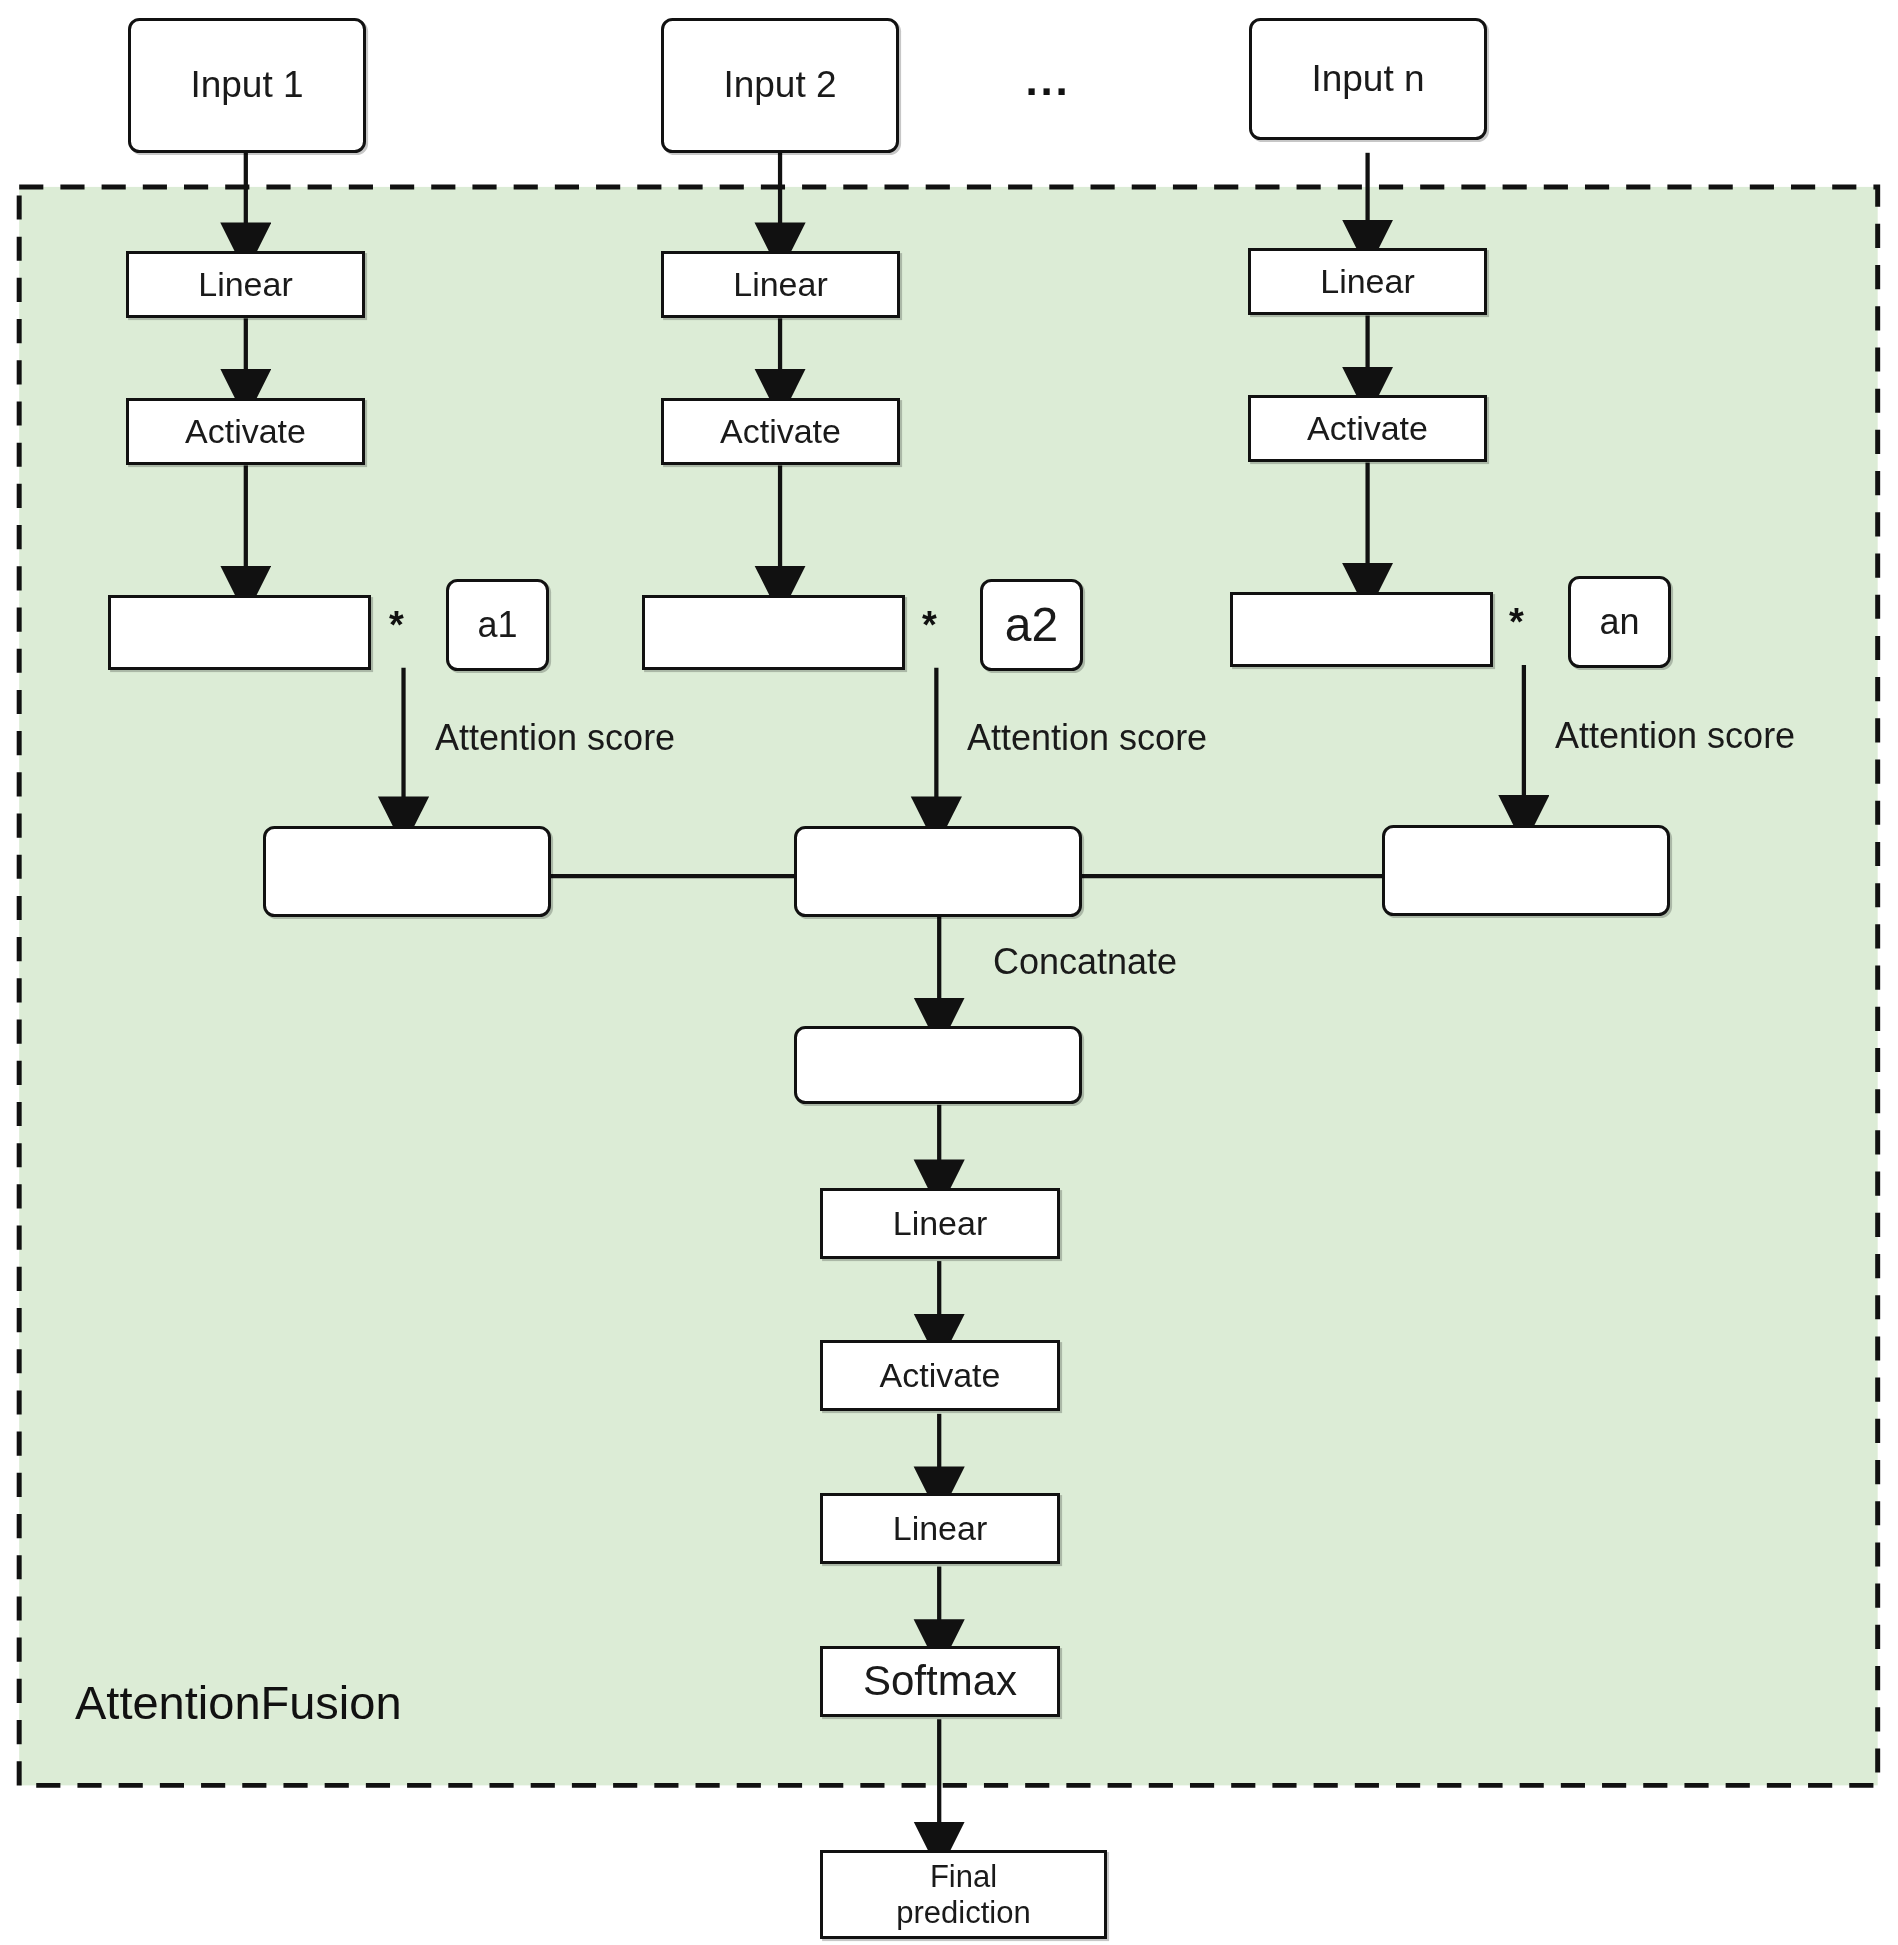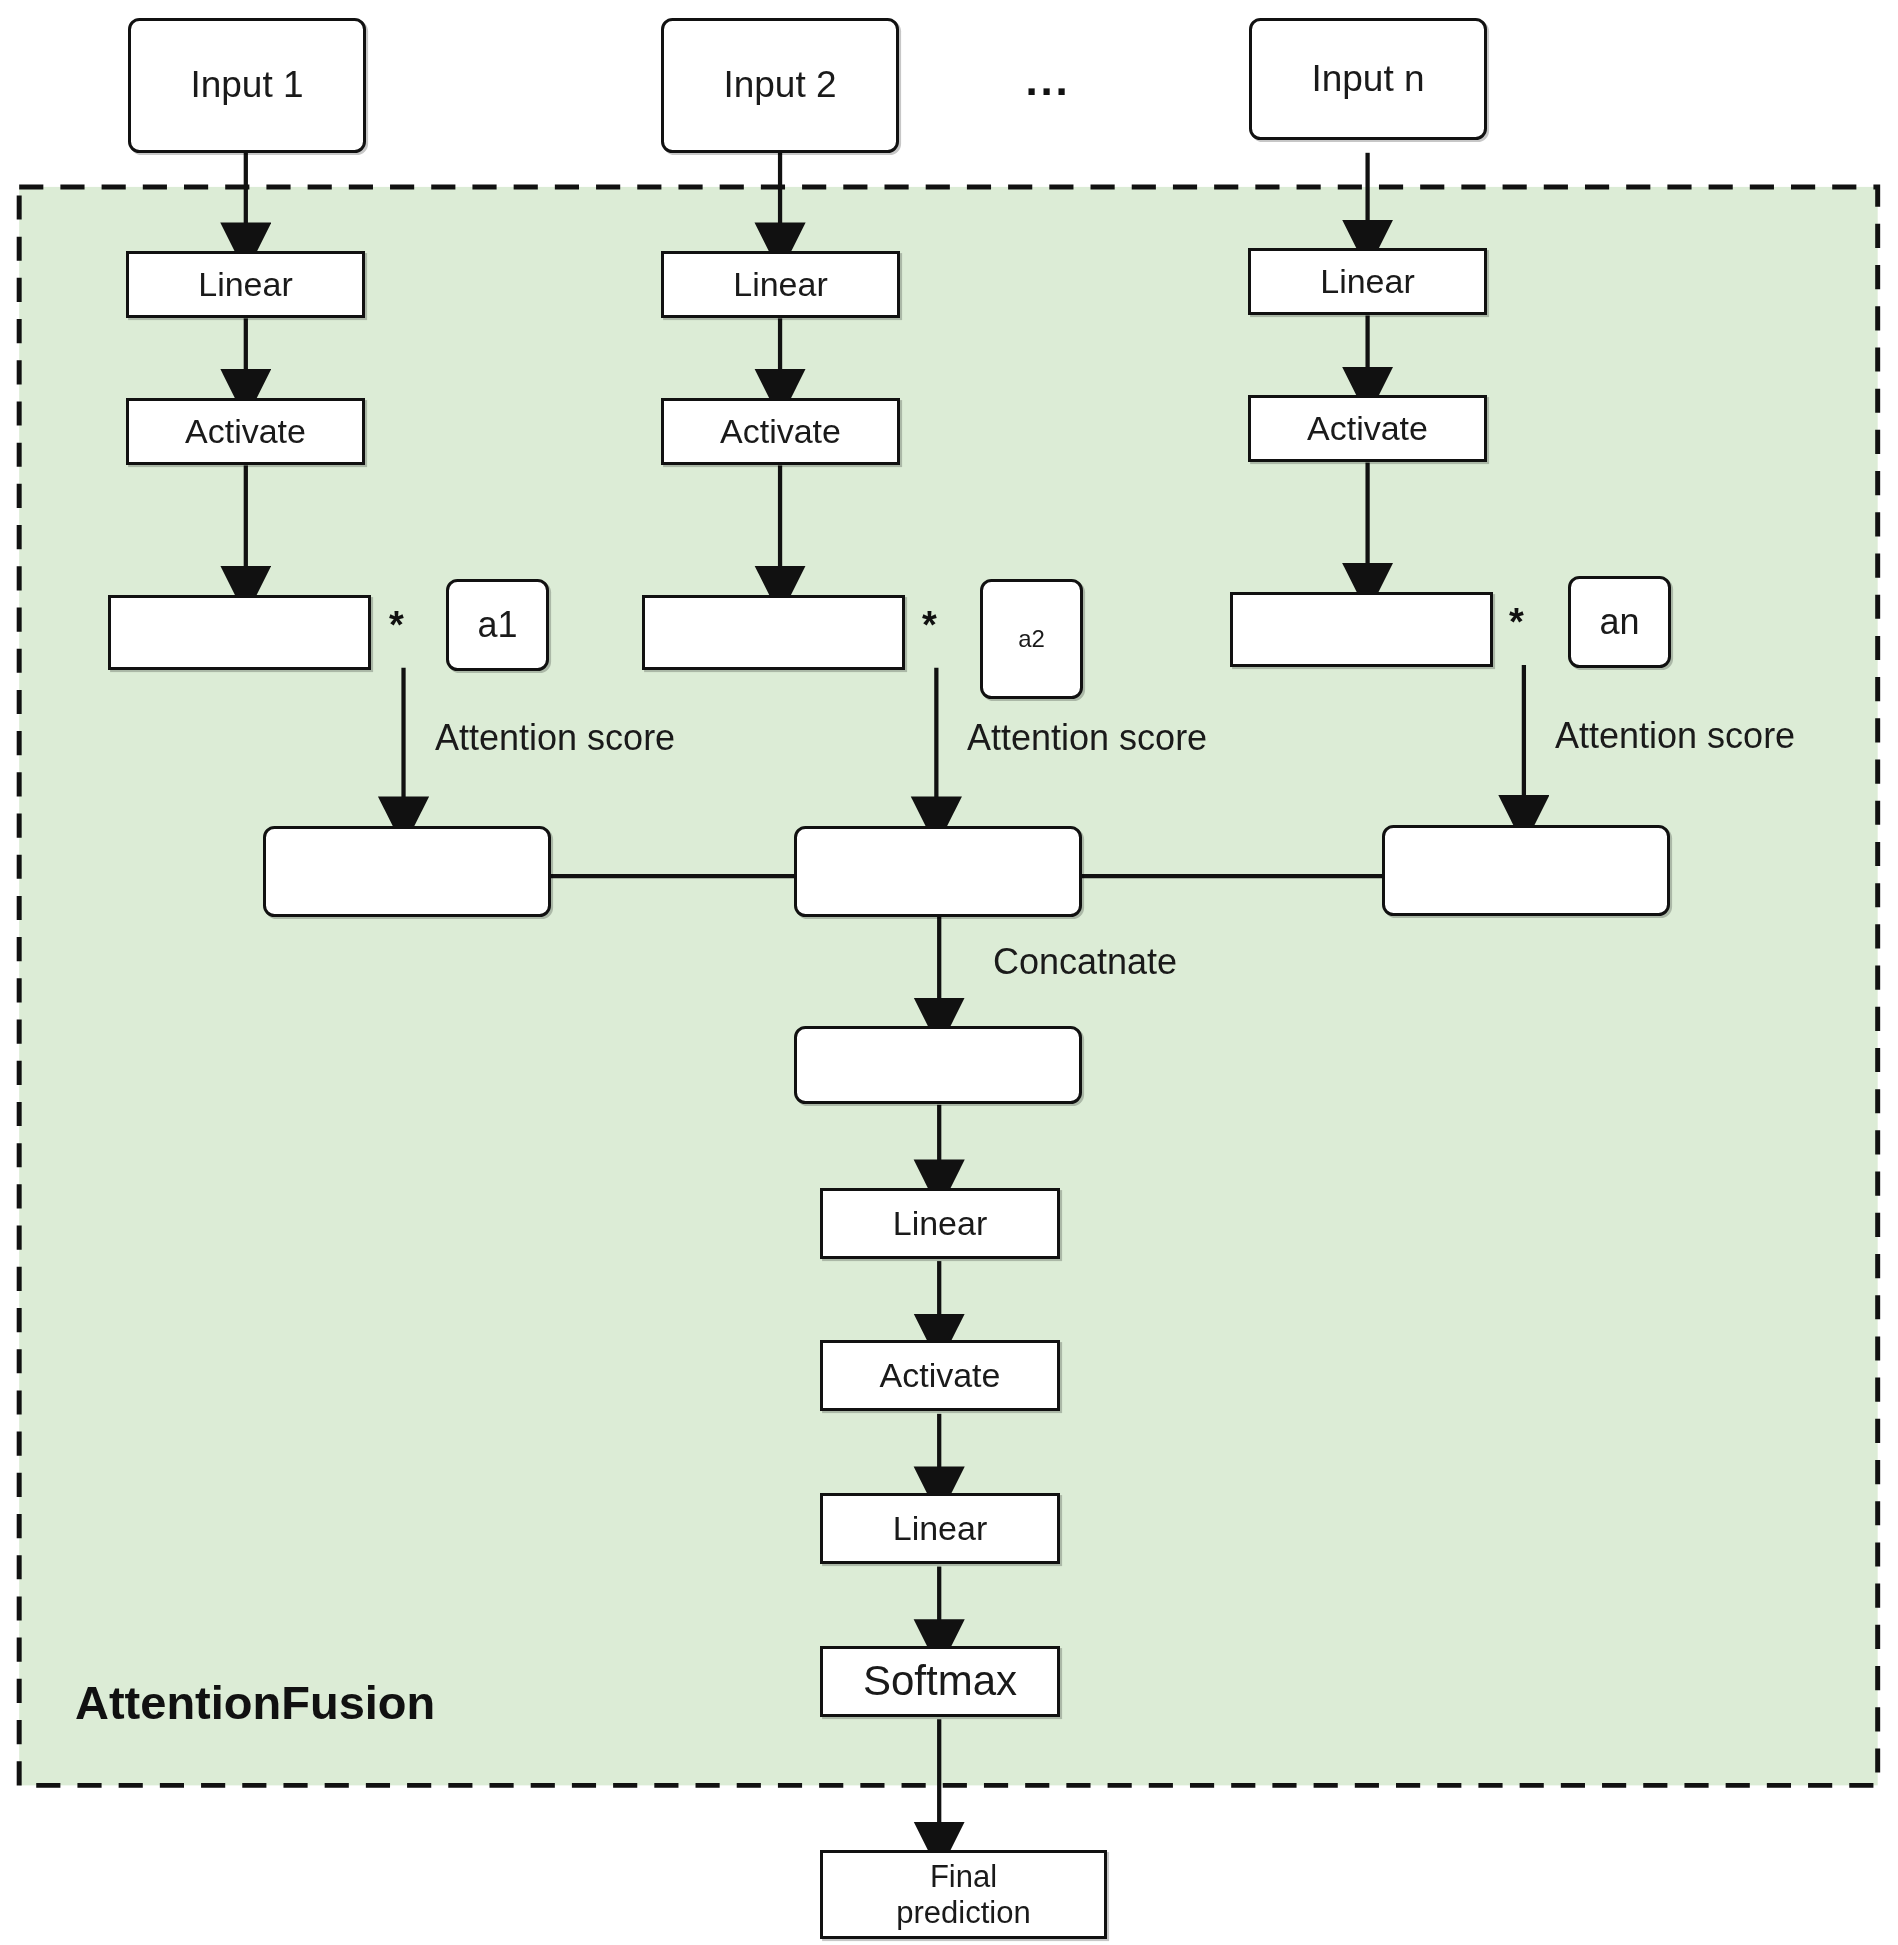--- a/index.html
+++ b/index.html
@@ -97,21 +97,21 @@
   <div class="node" style="left:661px;top:251px;width:239px;height:67px;font-size:34px;">
     <span>Linear</span>
   </div>
   <div class="node" style="left:661px;top:398px;width:239px;height:67px;font-size:34px;">
     <span>Activate</span>
   </div>
   <div class="node" style="left:642px;top:595px;width:263px;height:75px;font-size:31px;">
     <span></span>
   </div>
   <div class="star" style="left:922px;top:604px;font-size:38px;">*</div>
-  <div class="node rounded" style="left:980px;top:579px;width:103px;height:120px;font-size:24px;">
+  <div class="node rounded" style="left:980px;top:579px;width:103px;height:92px;font-size:48px;">
     <span>a2</span>
   </div>
   <div class="lbl" style="left:967px;top:717px;font-size:36px;">Attention score</div>
   <div class="node rounded" style="left:794px;top:826px;width:288px;height:91px;font-size:31px;">
     <span></span>
   </div>
 
   <div class="node" style="left:1248px;top:248px;width:239px;height:67px;font-size:34px;">
     <span>Linear</span>
   </div>
@@ -150,16 +150,16 @@
 
   <div class="node" style="left:820px;top:1646px;width:240px;height:71px;font-size:42px;">
     <span>Softmax</span>
   </div>
 
   <div class="node" style="left:820px;top:1850px;width:287px;height:89px;font-size:31px;flex-direction:column;">
     <span>Final</span>
     <span>prediction</span>
   </div>
 
-  <div class="fusion-title" style="left:75px;top:1675px;font-size:47px;font-weight:bold;">AttentionFusion</div>
+  <div class="fusion-title" style="left:75px;top:1675px;font-size:47px;">AttentionFusion</div>
 
 </div>
 
 
 </body></html>

